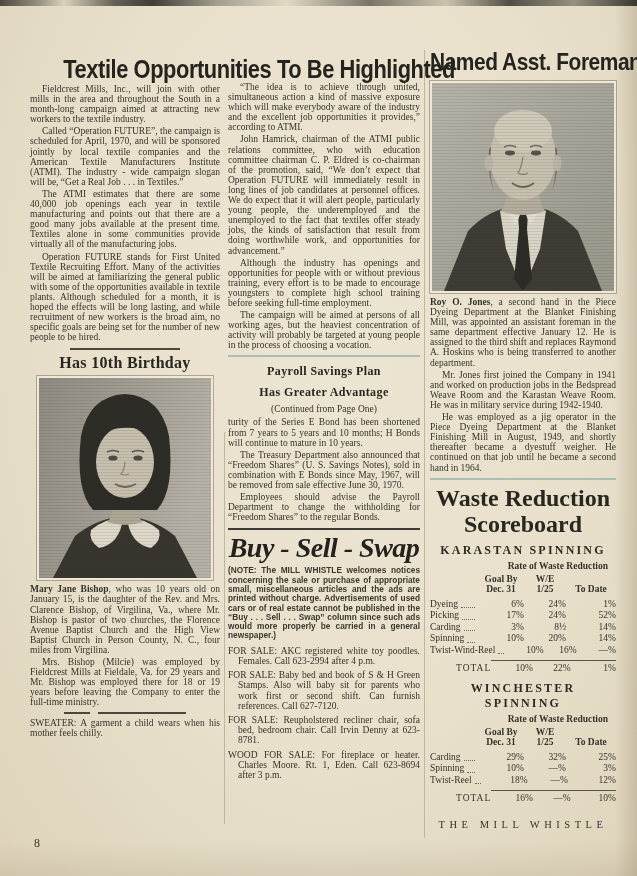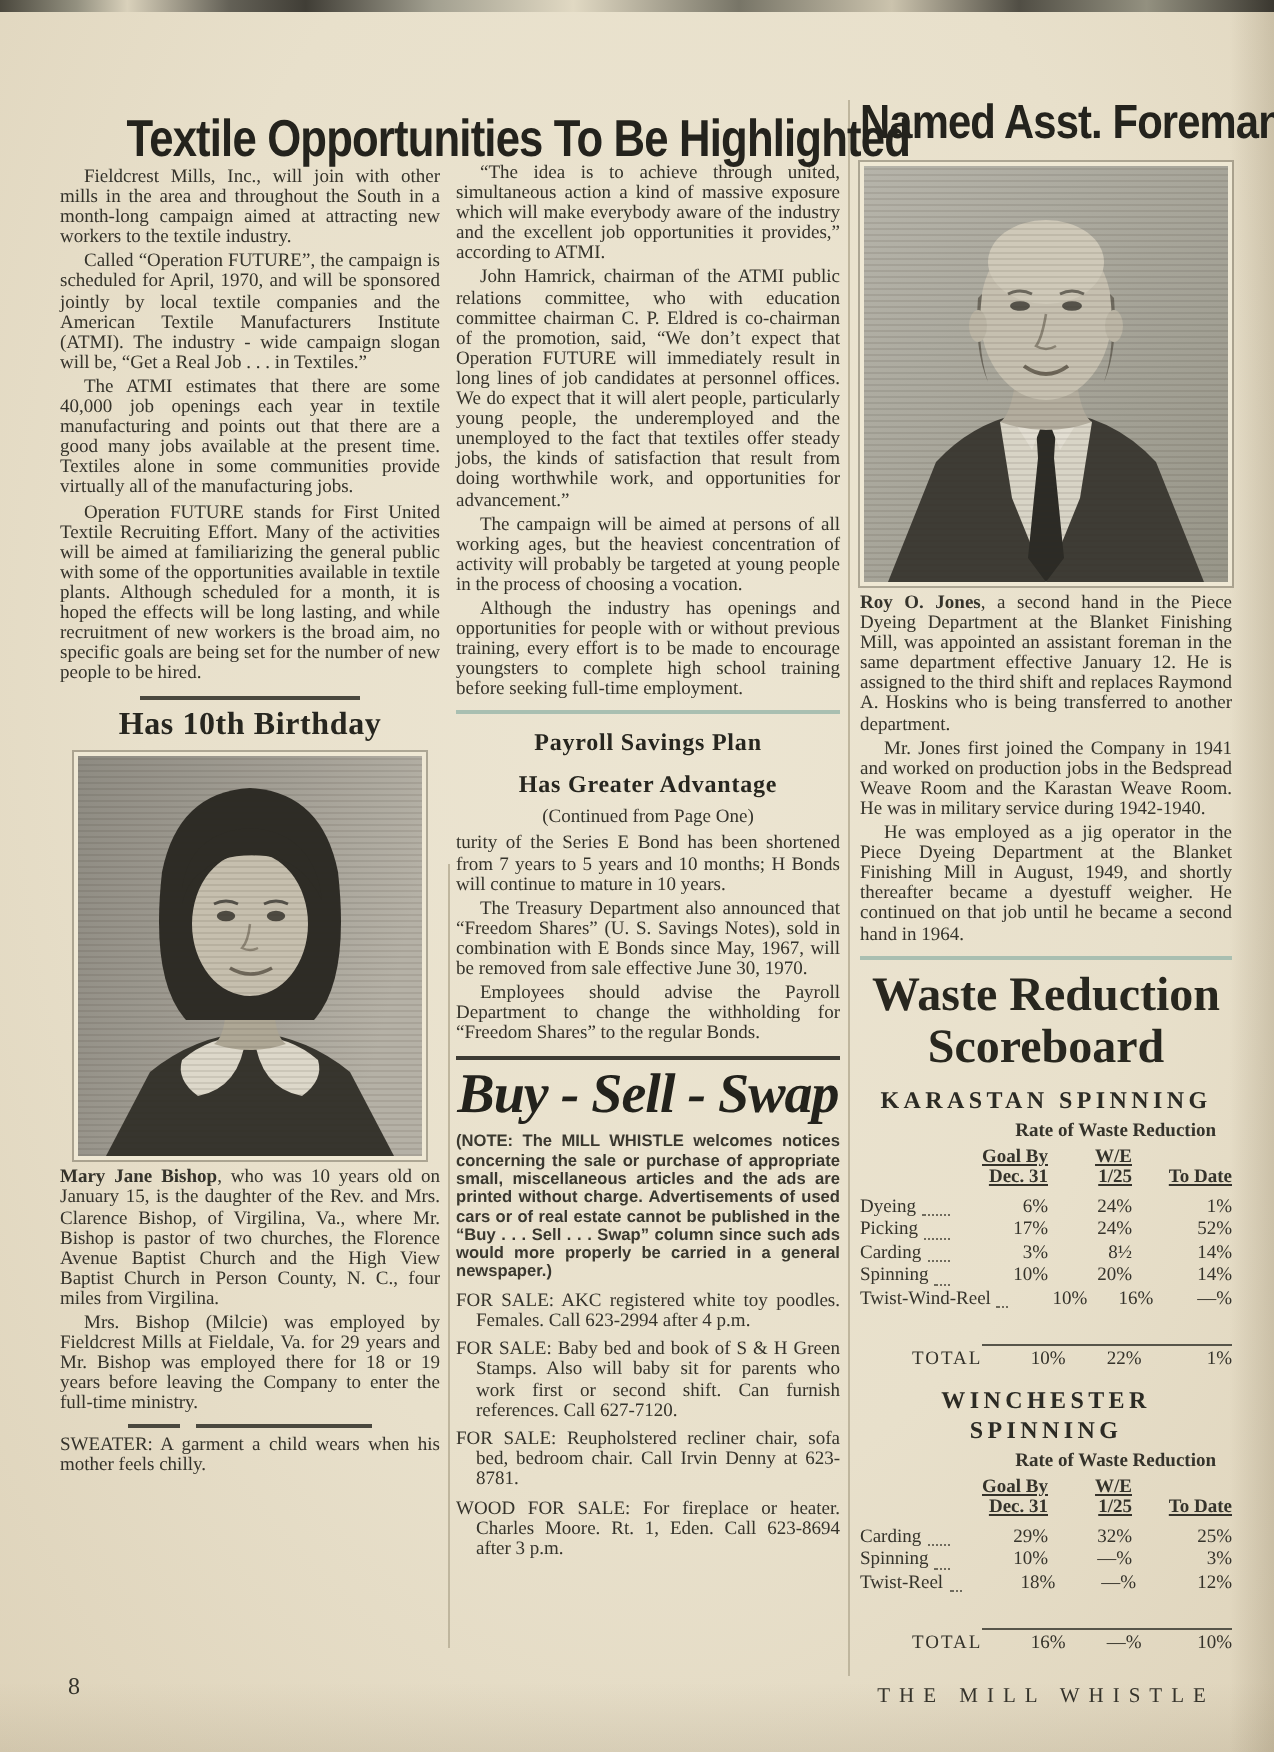--- a/index.html
+++ b/index.html
@@ -53,22 +53,22 @@
   .tbl-sub{font-size:9.5px;font-weight:bold;text-align:right;padding-right:8px;margin:0 0 3px 0;}
   .trow,.thead-row{display:flex;align-items:flex-end;font-size:9.5px;line-height:11.5px;}
   .thead-row{font-weight:bold;line-height:10.5px;}
   .tlabel{white-space:nowrap;}
   .leader{flex:1;border-bottom:1.4px dotted #6f6b5d;margin:0 3px 2px 3px;min-width:6px;}
   .tspacer{flex:1;}
   .tc{text-align:right;}
   .c1{width:46px;}
   .c2{width:42px;}
   .c3{width:50px;}
-  .thead-row .tc{text-align:right;text-decoration:underline;}
-  .trow.total{margin-top:16px;}
+  .thead-row .tc{text-align:center;}
+  .trow.total{margin-top:4px;}
   .trow.total .tlabel{padding-left:26px;letter-spacing:1px;}
   .trow.total .tc{border-top:1px solid #57554a;padding-top:2px;}
   
   .page-number{position:absolute;left:34px;top:836px;font-size:12px;}
   .brand{font-size:10.5px;letter-spacing:4.5px;text-align:center;margin-top:14px;white-space:nowrap;}
 </style>
 </head>
 <body>
 
 <div class="page">
@@ -128,22 +128,22 @@
     <div class="rule-split">
         <span class="seg-a"></span>
         <span class="seg-b"></span>
       </div>
     <p class="p noindent">SWEATER: A garment a child wears when his mother feels chilly.</p>
   </div>
 
   <div class="col" id="col2">
     <p class="p">“The idea is to achieve through united, simultaneous action a kind of massive exposure which will make everybody aware of the industry and the excellent job opportunities it provides,” according to ATMI.</p>
     <p class="p">John Hamrick, chairman of the ATMI public relations committee, who with education committee chairman C. P. Eldred is co-chairman of the promotion, said, “We don’t expect that Operation FUTURE will immediately result in long lines of job candidates at personnel offices. We do expect that it will alert people, particularly young people, the underemployed and the unemployed to the fact that textiles offer steady jobs, the kinds of satisfaction that result from doing worthwhile work, and opportunities for advancement.”</p>
+    <p class="p">Although the industry has openings and opportunities for people with or without previous training, every effort is to be made to encourage youngsters to complete high school training before seeking full-time employment.</p>
     <p class="p">The campaign will be aimed at persons of all working ages, but the heaviest concentration of activity will probably be targeted at young people in the process of choosing a vocation.</p>
-    <p class="p">Although the industry has openings and opportunities for people with or without previous training, every effort is to be made to encourage youngsters to complete high school training before seeking full-time employment.</p>
 
     <div class="rule-teal"></div>
     <div class="payroll-head">Payroll Savings Plan</div>
     <div class="payroll-head" style="margin-top:0;">Has Greater Advantage</div>
     <div class="continued">(Continued from Page One)</div>
     <p class="p noindent">turity of the Series E Bond has been shortened from 7 years to 5 years and 10 months; H Bonds will continue to mature in 10 years.</p>
     <p class="p">The Treasury Department also announced that “Freedom Shares” (U. S. Savings Notes), sold in combination with E Bonds since May, 1967, will be removed from sale effective June 30, 1970.</p>
     <p class="p">Employees should advise the Payroll Department to change the withholding for “Freedom Shares” to the regular Bonds.</p>
 
     <div class="rule-dark"></div>

